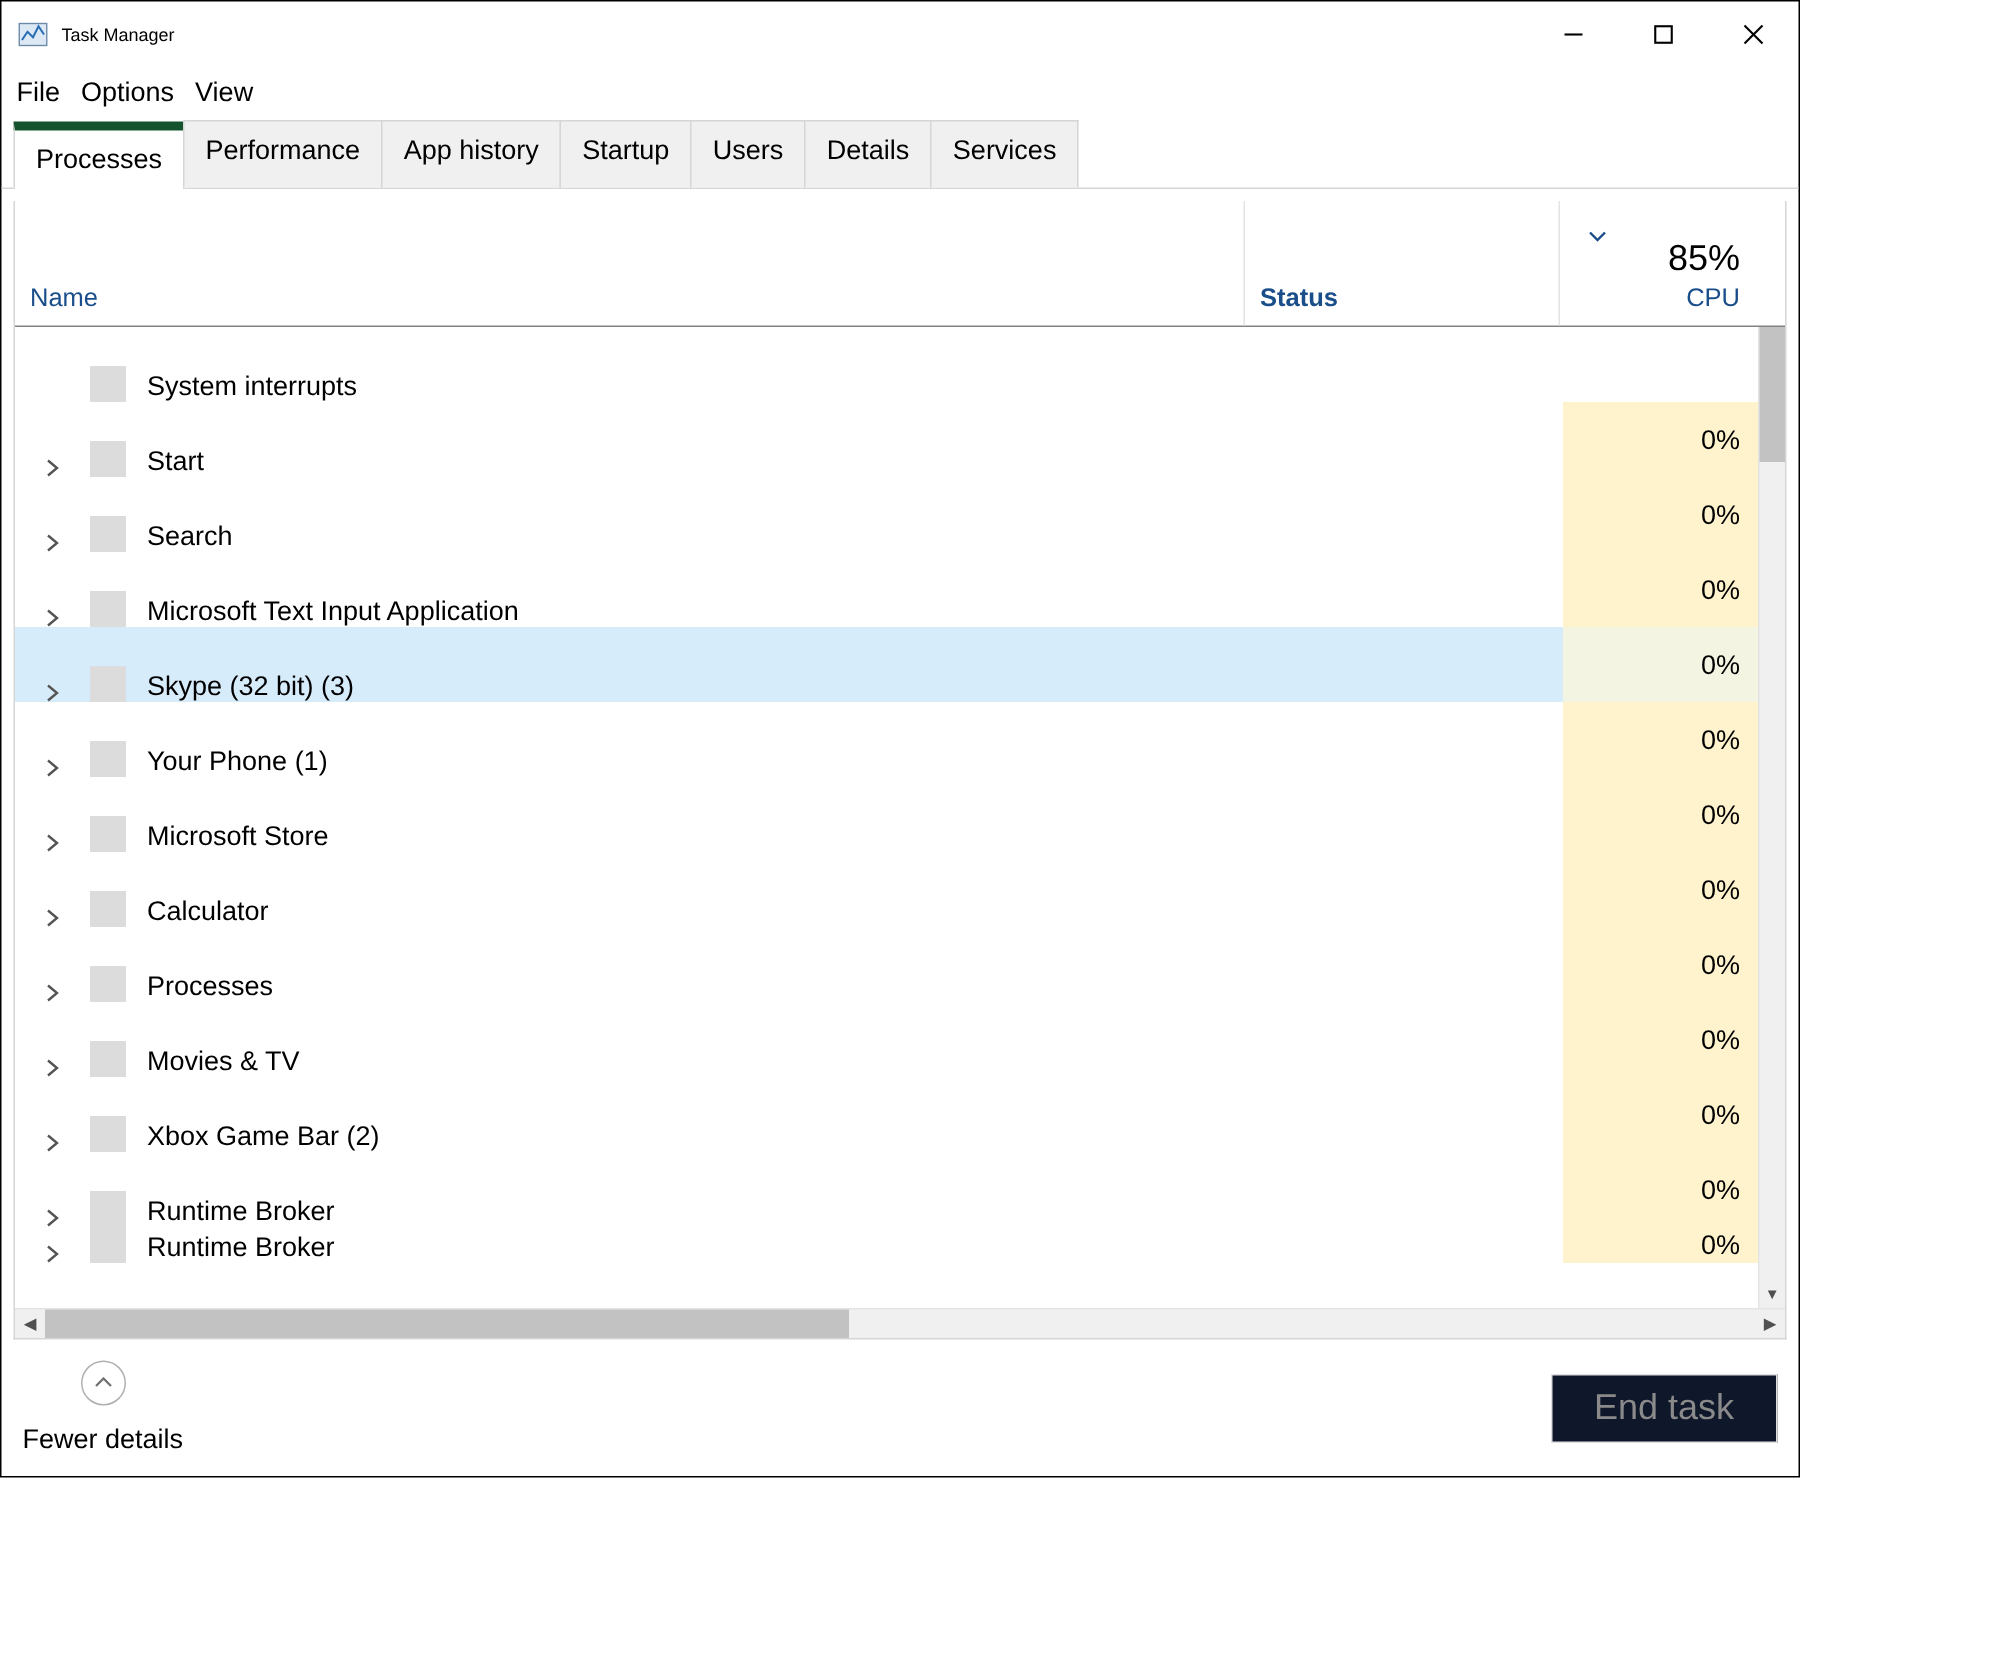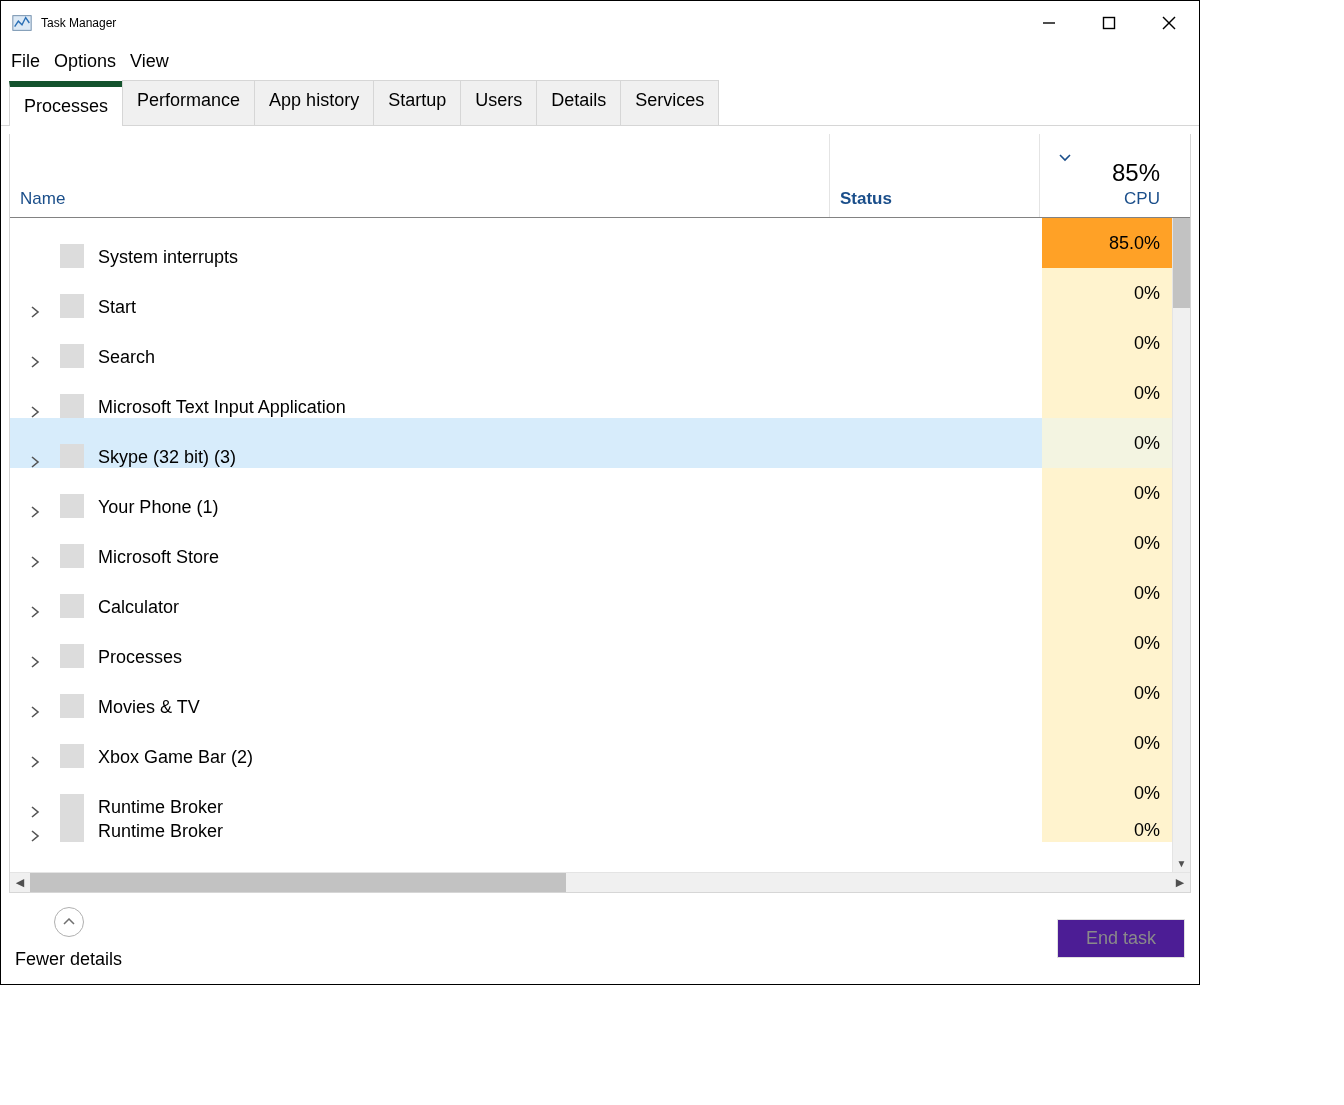--- a/index.html
+++ b/index.html
@@ -231,23 +231,23 @@
   .circle-icon {
     width: 30px; height: 30px;
     border: 1px solid #b0b0b0;
     border-radius: 50%;
     display:flex;align-items:center;justify-content:center;
     color:#707070; font-size:12px;
   }
   .end-task {
     margin-left: auto;
     padding: 8px 28px;
-    background: #4c1d95;
+    background: #0f172a;
     color: #8a8a8a;
-    font-size: 18px;
+    font-size: 24px;
     border: 1px solid #e0e0e0;
   }
 </style>
 </head>
 <body>
 
 <div class="titlebar">
   <span class="app-icon">
     <svg viewBox="0 0 24 24">
         <rect x="2" y="4" width="20" height="16" fill="#dce9f5" stroke="#6b8aa8"></rect>
@@ -309,21 +309,20 @@
 
   <div class="tbody" id="tbody">
 
     <div class="row">
         <div class="cell-name">
           <span class="expander"></span>
           <span class="proc-icon"></span>
           <span>System interrupts</span>
         </div>
         <div class="cell-status"></div>
-        <div class="cell-cpu hot">85.0%</div>
         <div class="cell-scroll"></div>
       </div>
       <div class="row">
         <div class="cell-name">
           <span class="expander">
             <svg width="10" height="12" viewBox="0 0 10 12">
               <polyline points="2,1 8,6 2,11" fill="none" stroke="#545454" stroke-width="1.6"></polyline>
             </svg>
           </span>
           <span class="proc-icon"></span>

